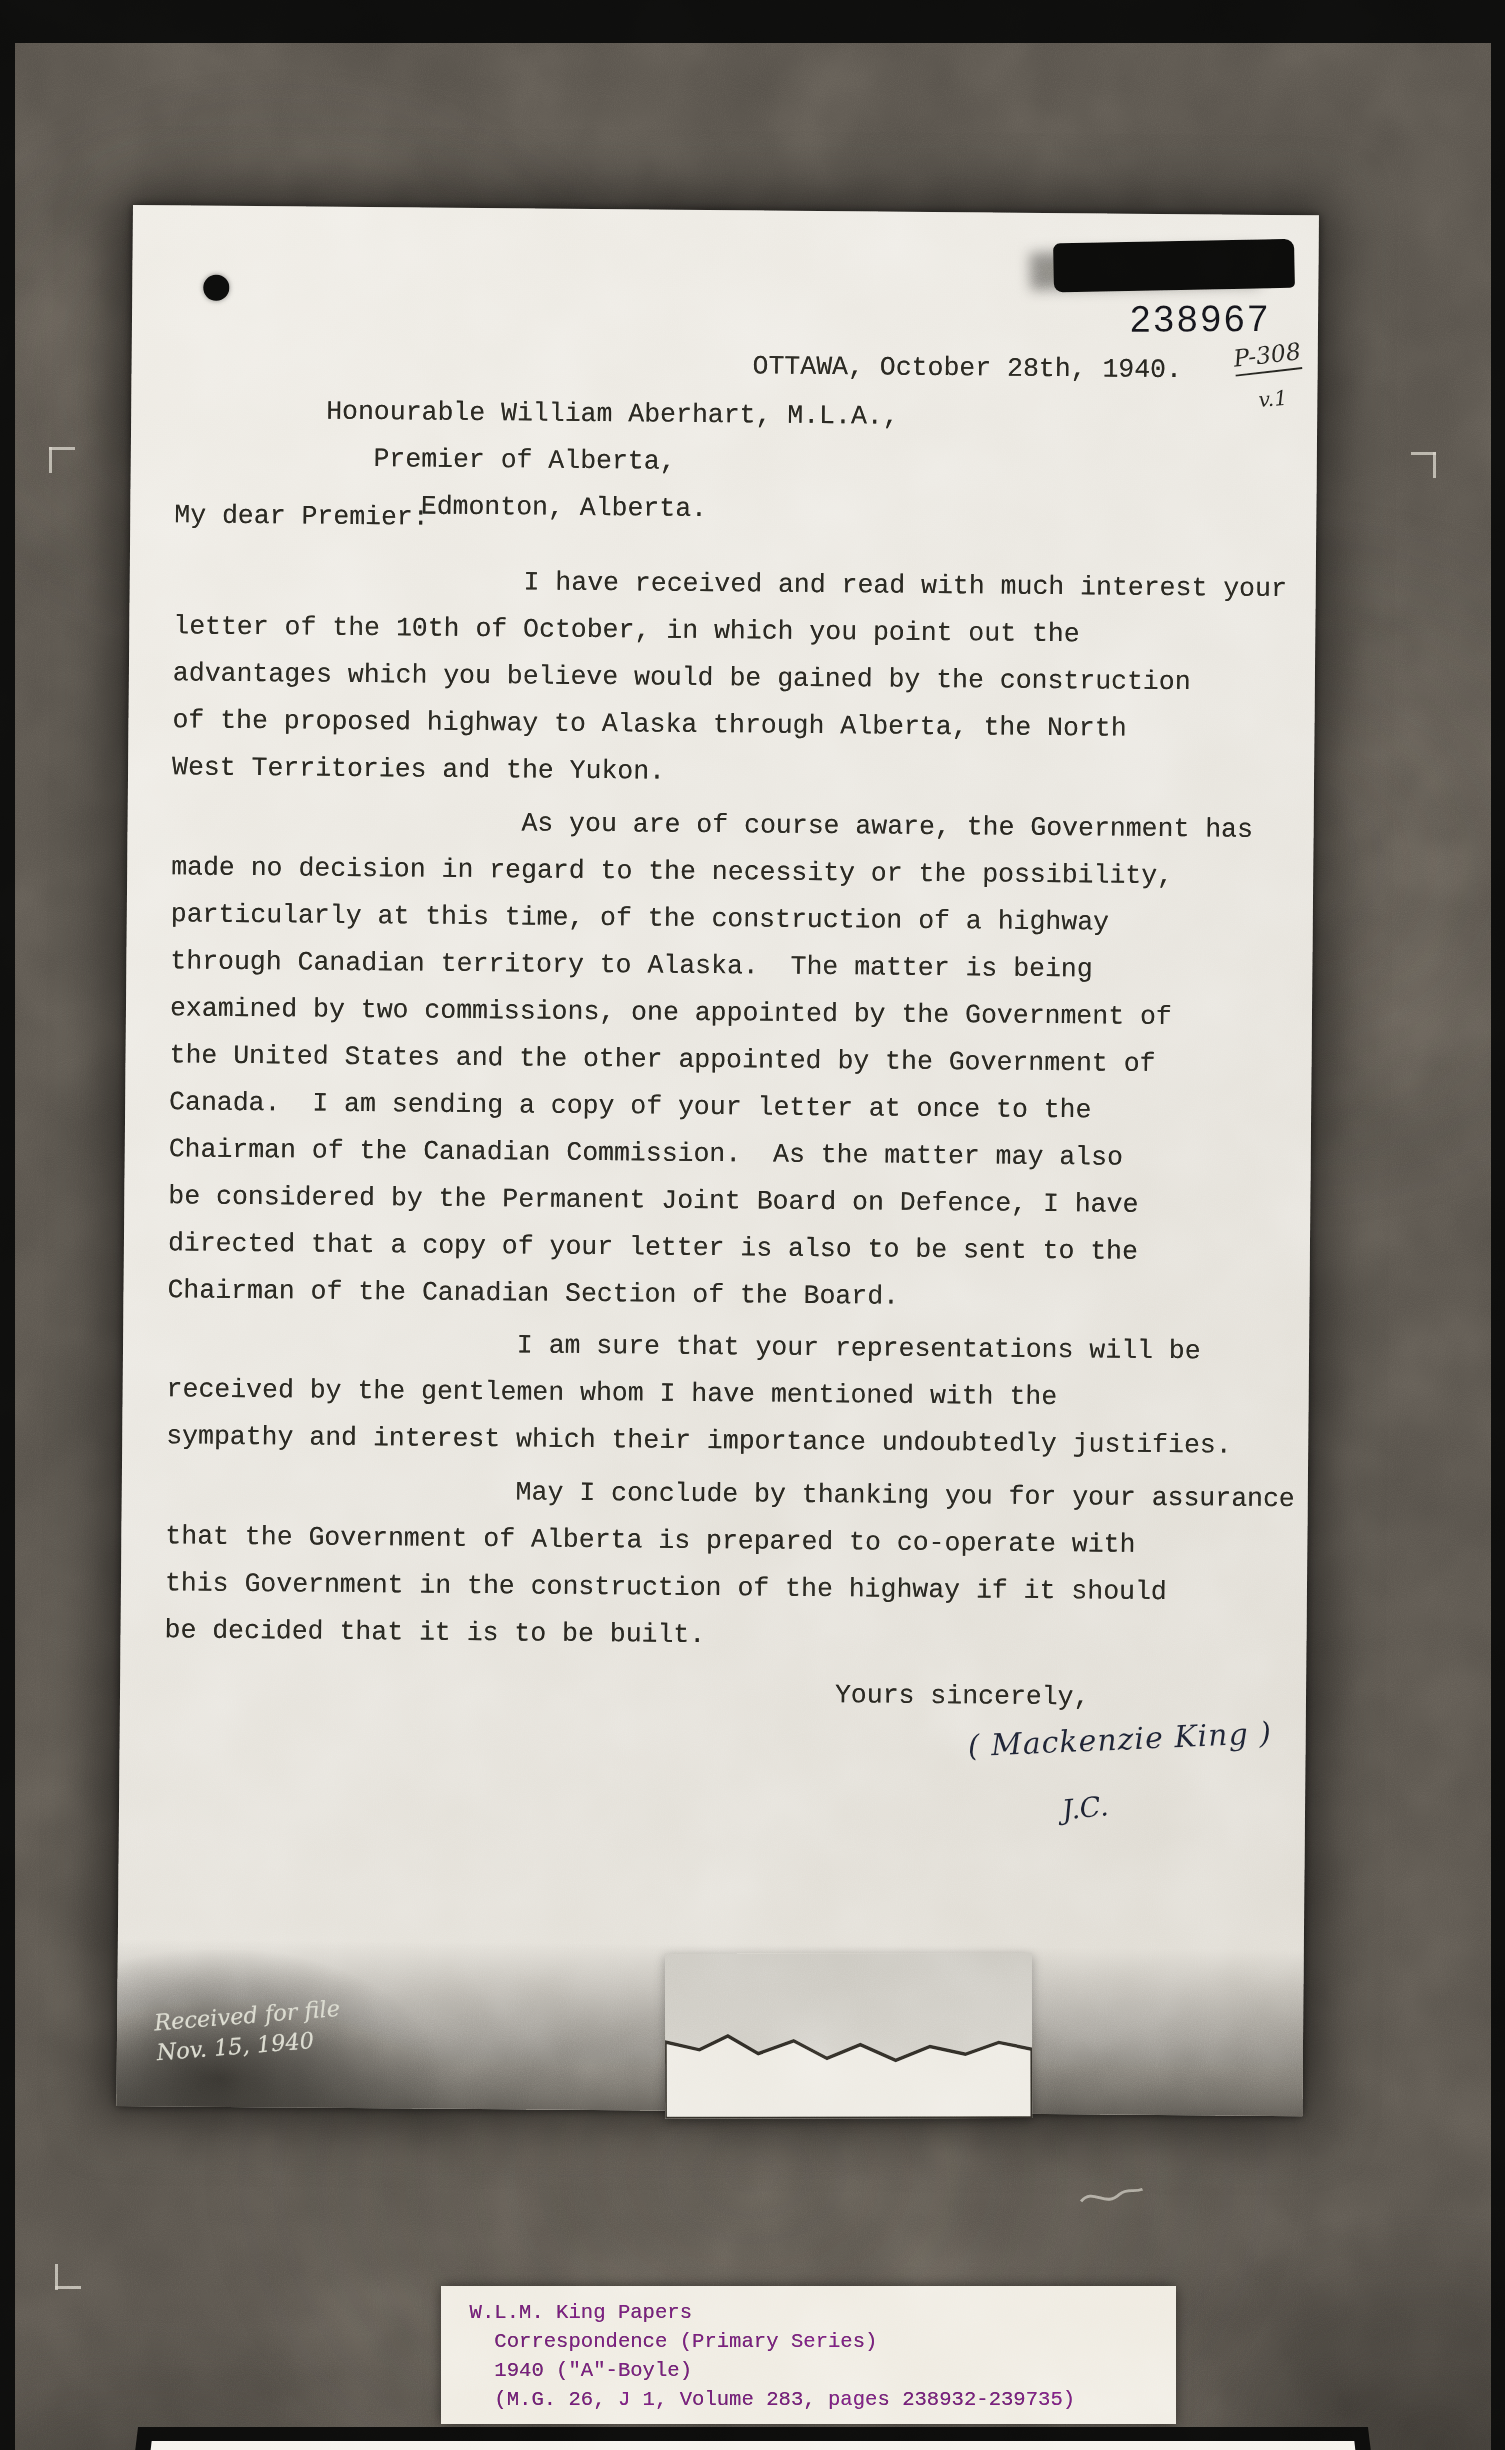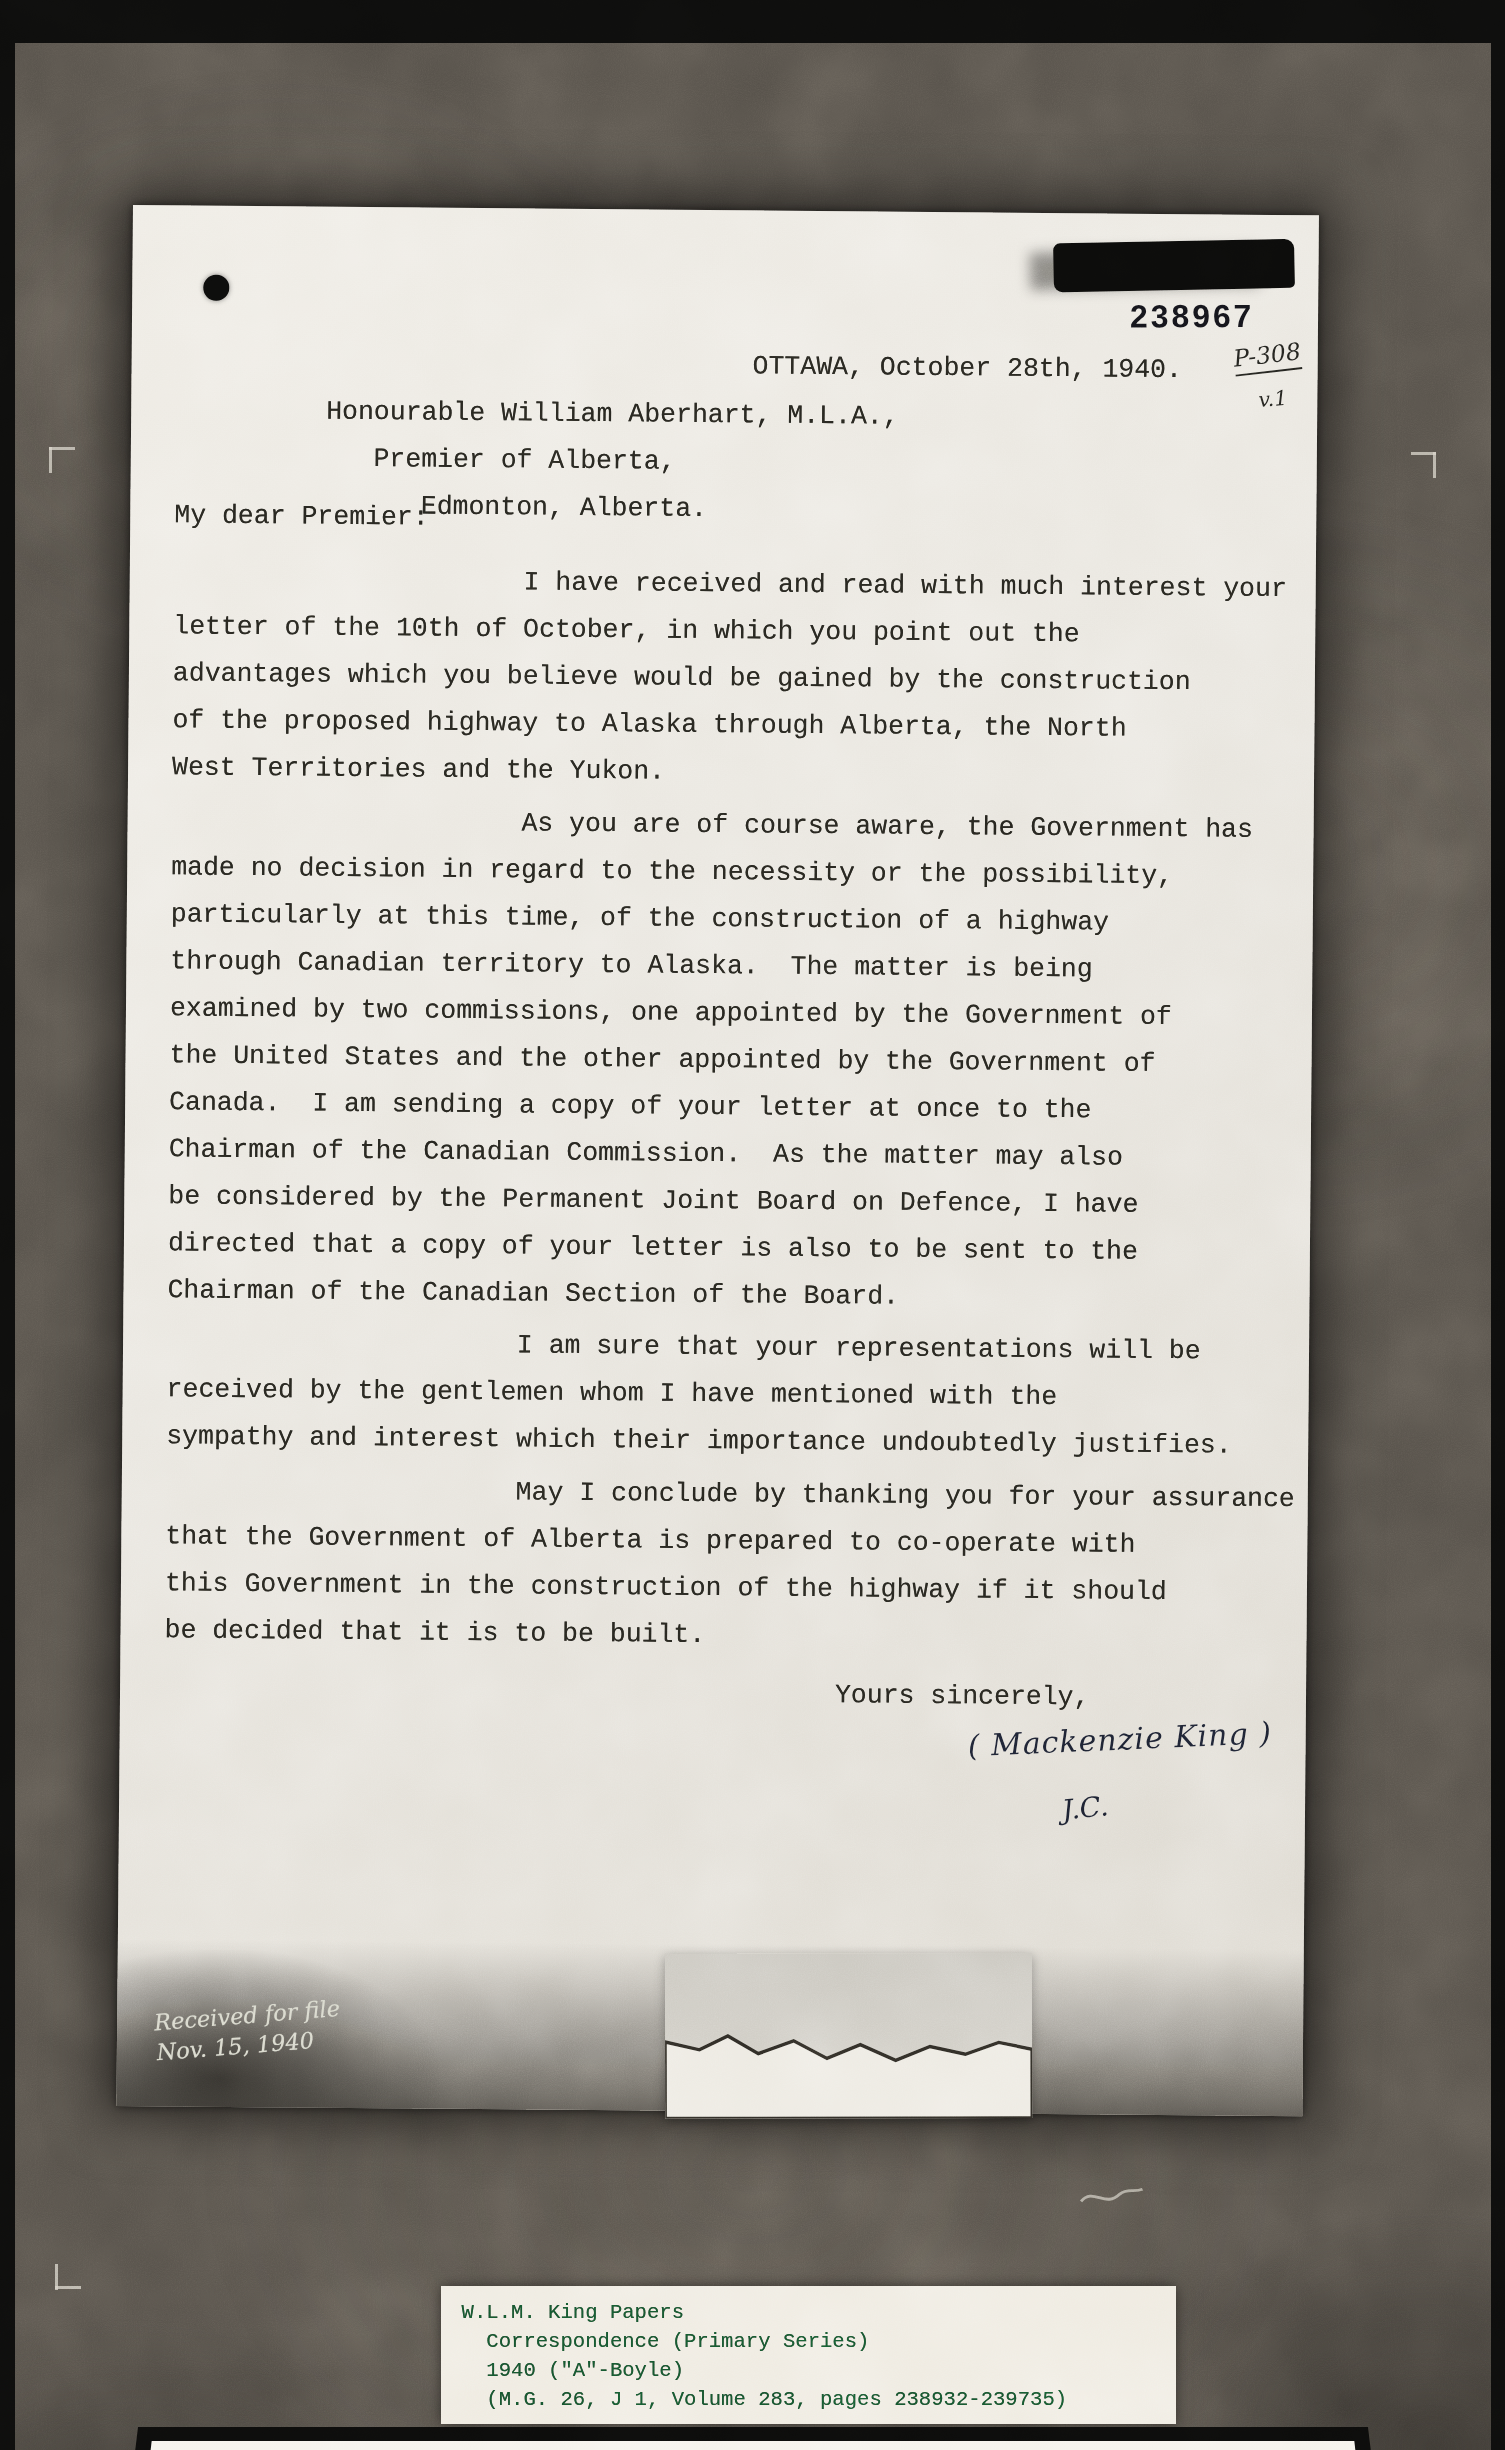--- a/index.html
+++ b/index.html
@@ -48,22 +48,22 @@
     position:absolute;left:71px;top:69px;width:25.5px;height:25.5px;border-radius:50%;
     background:#0c0c0b;box-shadow:0 0 4.9px rgba(0,0,0,0.5);
   }
   .redaction{
     position:absolute;left:921px;top:27.4px;width:241px;height:49px;
     background:#0b0b0a;border-radius:6.9px 9.8px 4.9px 8.8px;
     transform:rotate(-1.6deg);box-shadow:-29px 2.9px 12.7px -5.9px rgba(40,38,34,0.55);
   }
   .stamp-number{
     position:absolute;left:998px;top:84px;
-    font-family:"Liberation Sans",sans-serif;font-weight:bold;
-    font-size:32px;letter-spacing:2.9px;color:#14141a;transform:rotate(-0.8deg);
+    font-family:"Liberation Sans",sans-serif;font-weight:normal;
+    font-size:37px;letter-spacing:2.9px;color:#14141a;transform:rotate(-0.8deg);
   }
   .hand{font-family:"DejaVu Serif",serif;font-style:italic;}
   .annot-p{
     position:absolute;left:1102px;top:126px;font-size:23.5px;color:#23231f;
     border-bottom:2px solid #23231f;padding-bottom:2px;transform:rotate(-7deg);
   }
   .annot-v{position:absolute;left:1127px;top:172px;font-size:20.6px;color:#23231f;transform:rotate(-5deg);}
   .dateline{position:absolute;left:621px;top:133px;font-size:26.5px;}
   .address{position:absolute;left:195px;top:182px;}
   .body-flow{position:absolute;left:44px;top:287px;width:1112px;}
@@ -93,21 +93,21 @@
     box-shadow:0 2.9px 10.8px rgba(0,0,0,0.35);transform:rotate(-0.6deg);
   }
   .torn-paper svg{position:absolute;left:0;top:0;}
 
   
   .archive-strip{
     position:absolute;left:441px;top:2286px;width:735px;
     background:#efebe1;padding:11.8px 20.6px 9.8px 20.6px;box-sizing:border-box;
     box-shadow:0 0 12.7px rgba(0,0,0,0.5);z-index:20;
   }
-  .archive-strip .typed-block{font-size:20.6px;line-height:29px;color:#14532d;}
+  .archive-strip .typed-block{font-size:20.6px;line-height:29px;color:#701a75;margin-left:8px;}
 
   
   .pa-frame{
     position:absolute;left:96px;top:2427px;width:1314px;height:349px;
     background:#0c0c0b;
     clip-path:polygon(3.2% 0, 96.8% 0, 100% 100%, 0 100%);
     z-index:22;
   }
   .pa-label{
     position:absolute;left:14.7px;top:13.7px;right:14.7px;bottom:0;

